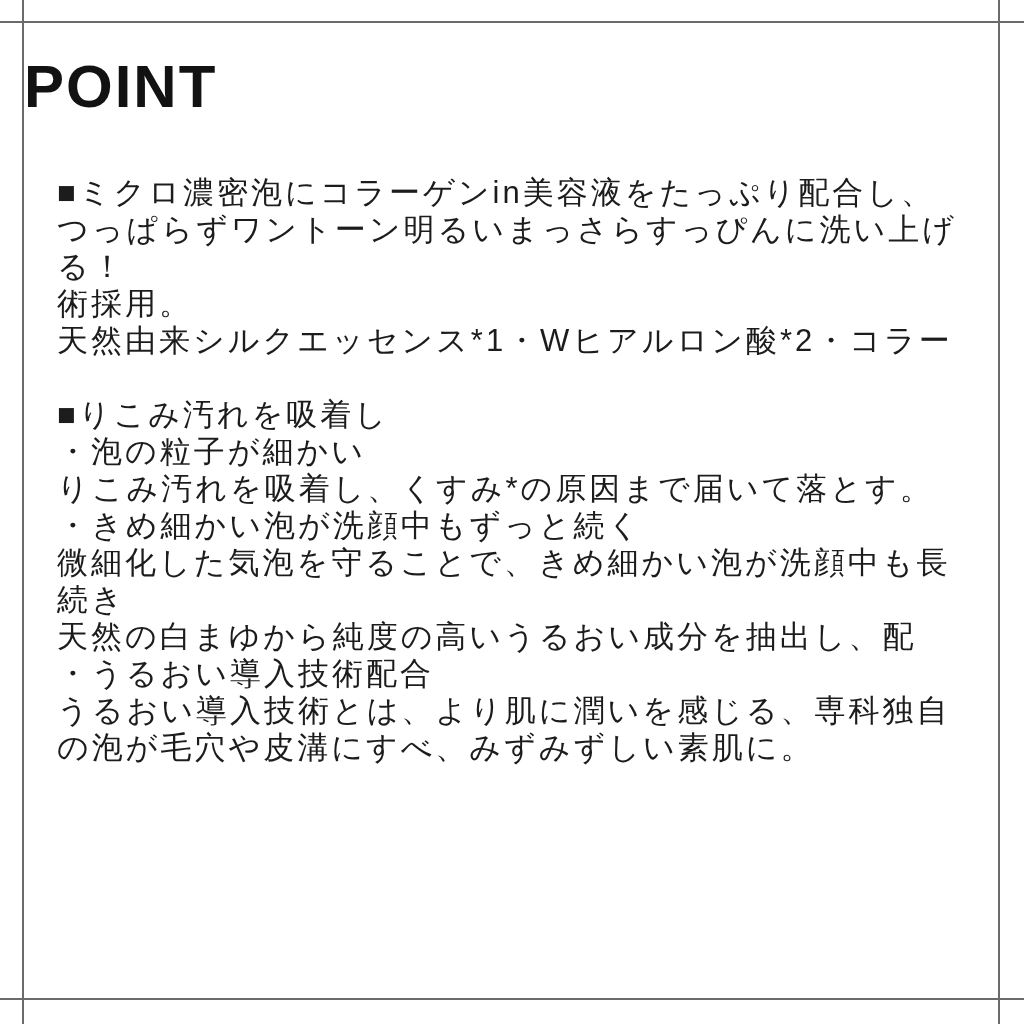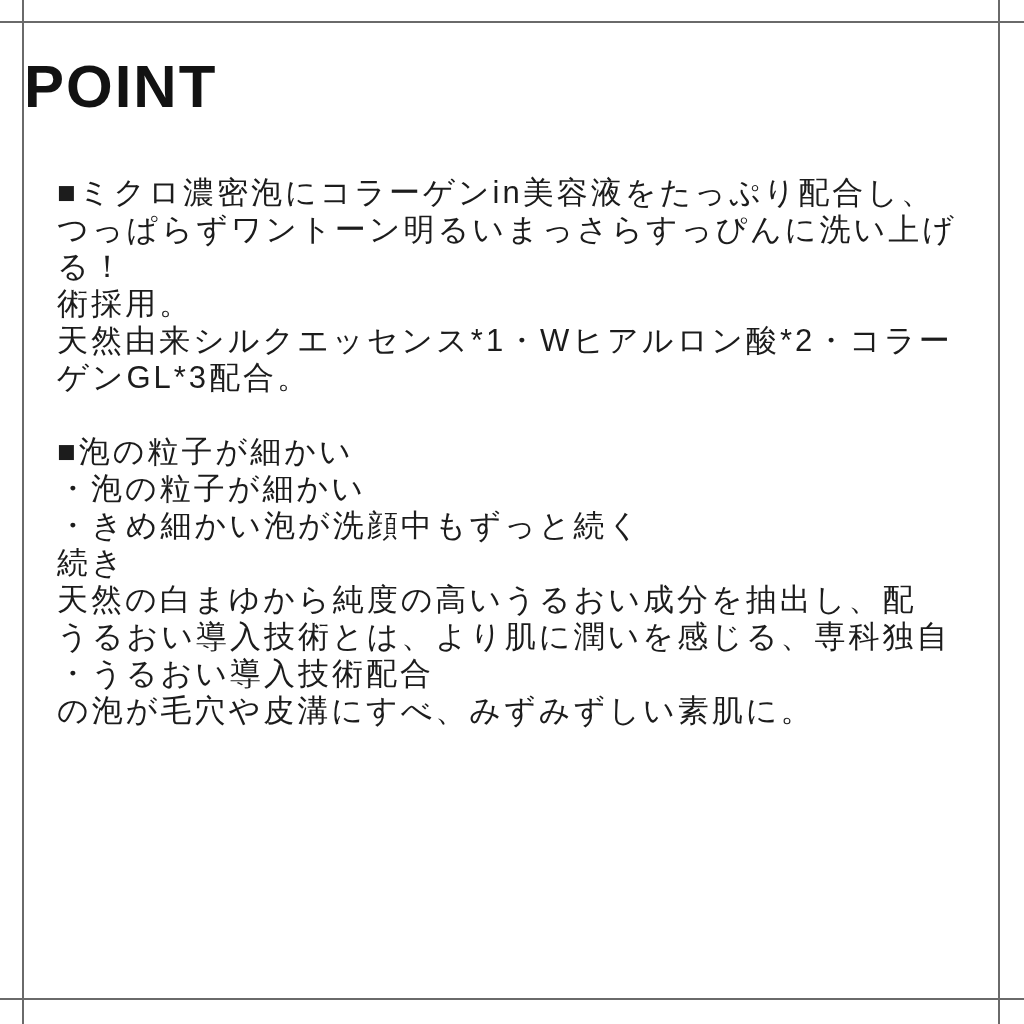--- a/index.html
+++ b/index.html
@@ -65,25 +65,26 @@
 
 <div class="page-title">POINT</div>
 
 <div class="text-body">
   <div class="text-section">
     <div class="text-line">■ミクロ濃密泡にコラーゲンin美容液をたっぷり配合し、</div>
     <div class="text-line">つっぱらずワントーン明るいまっさらすっぴんに洗い上げ</div>
     <div class="text-line">る！</div>
     <div class="text-line">術採用。</div>
     <div class="text-line">天然由来シルクエッセンス*1・Wヒアルロン酸*2・コラー</div>
-    <div class="text-line">ゲンGL*3配合。</div>
   </div>
   <div class="text-section section-gap">
-    <div class="text-line">■泡の粒子が細かい</div>
+    <div class="text-line">■りこみ汚れを吸着し</div>
     <div class="text-line">・泡の粒子が細かい</div>
+    <div class="text-line">りこみ汚れを吸着し、くすみ*の原因まで届いて落とす。</div>
     <div class="text-line">・きめ細かい泡が洗顔中もずっと続く</div>
+    <div class="text-line">微細化した気泡を守ることで、きめ細かい泡が洗顔中も長</div>
     <div class="text-line">続き</div>
     <div class="text-line">天然の白まゆから純度の高いうるおい成分を抽出し、配</div>
+    <div class="text-line">・うるおい導入技術配合</div>
     <div class="text-line">うるおい導入技術とは、より肌に潤いを感じる、専科独自</div>
-    <div class="text-line">・うるおい導入技術配合</div>
     <div class="text-line">の泡が毛穴や皮溝にすべ、みずみずしい素肌に。</div>
   </div>
 </div>
 
 </body></html>

